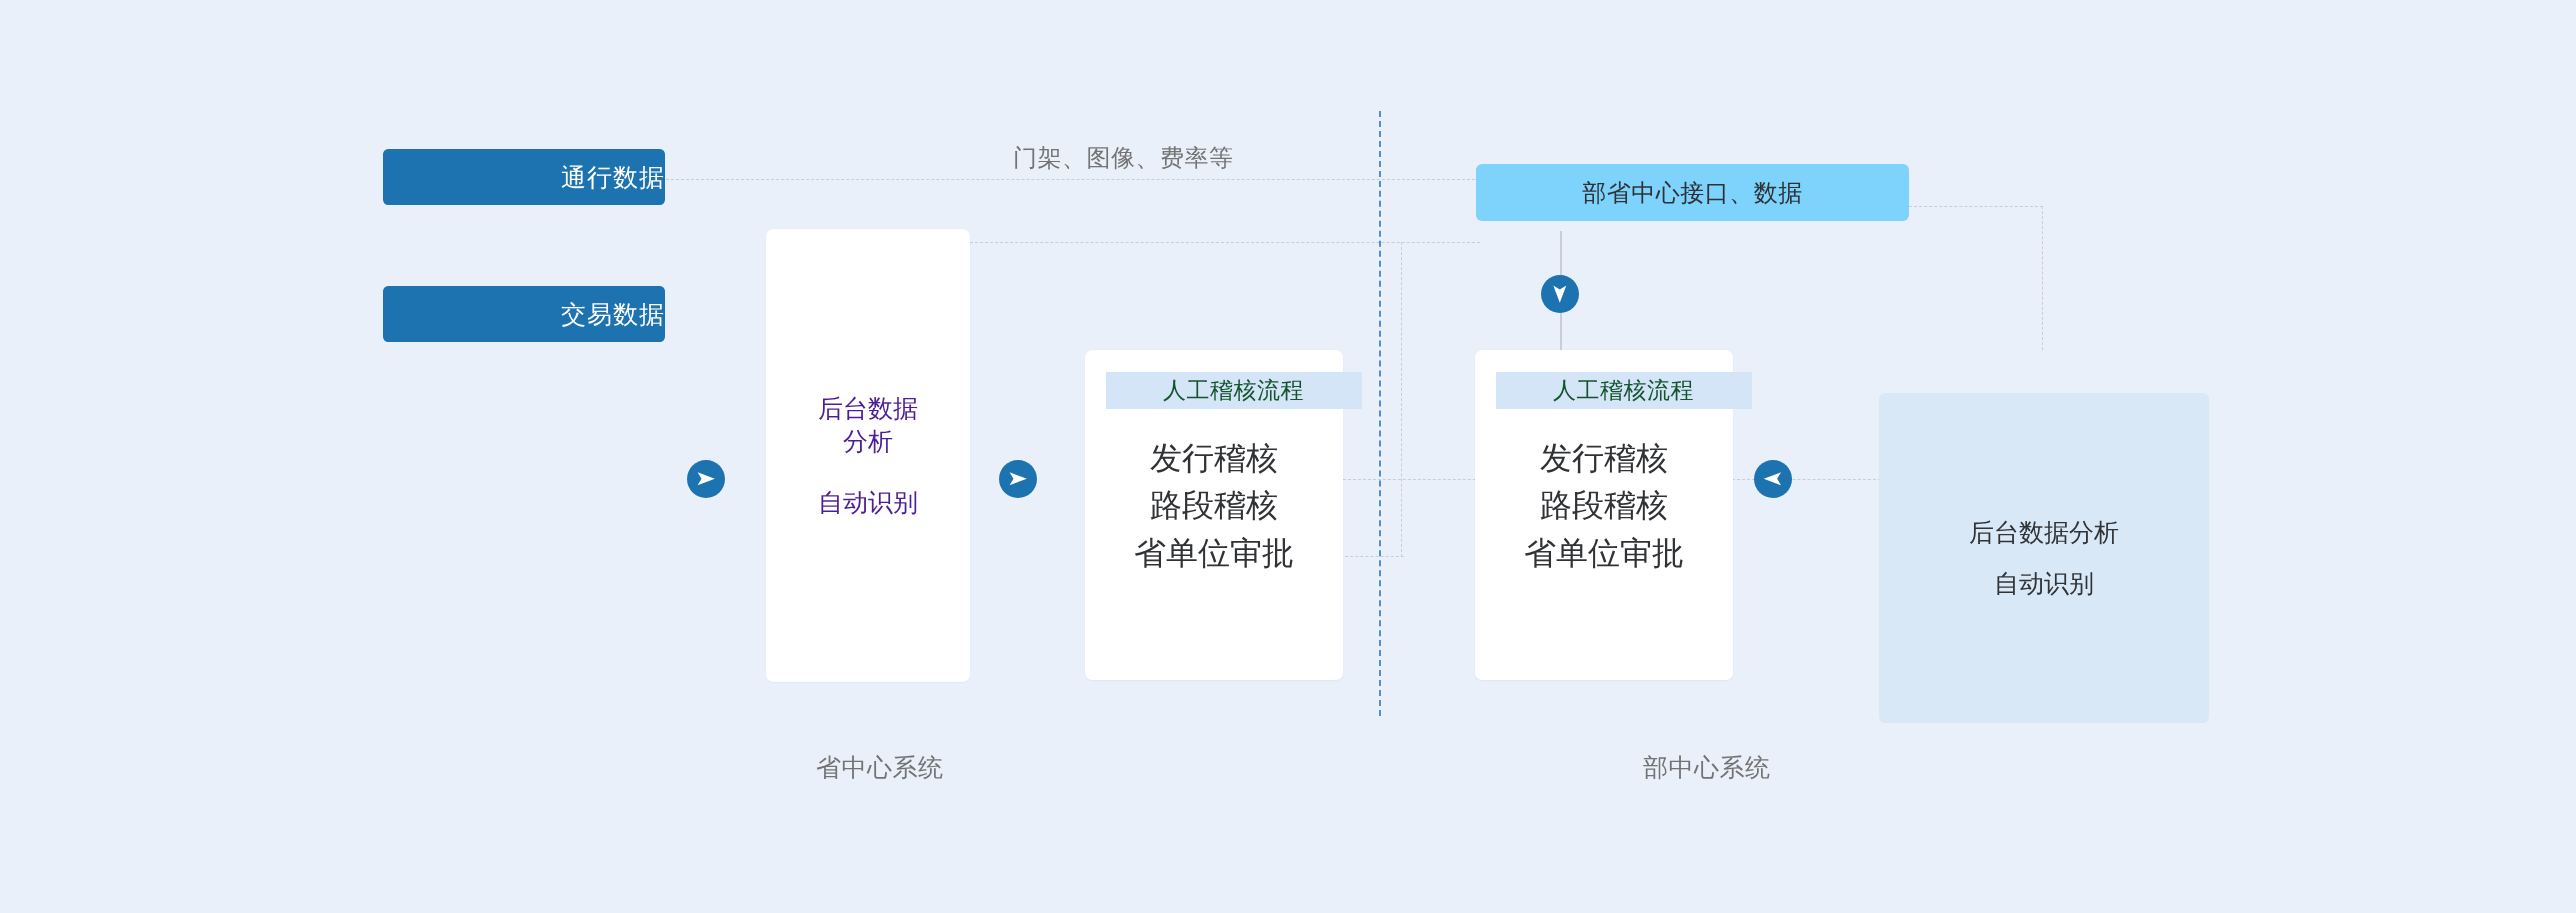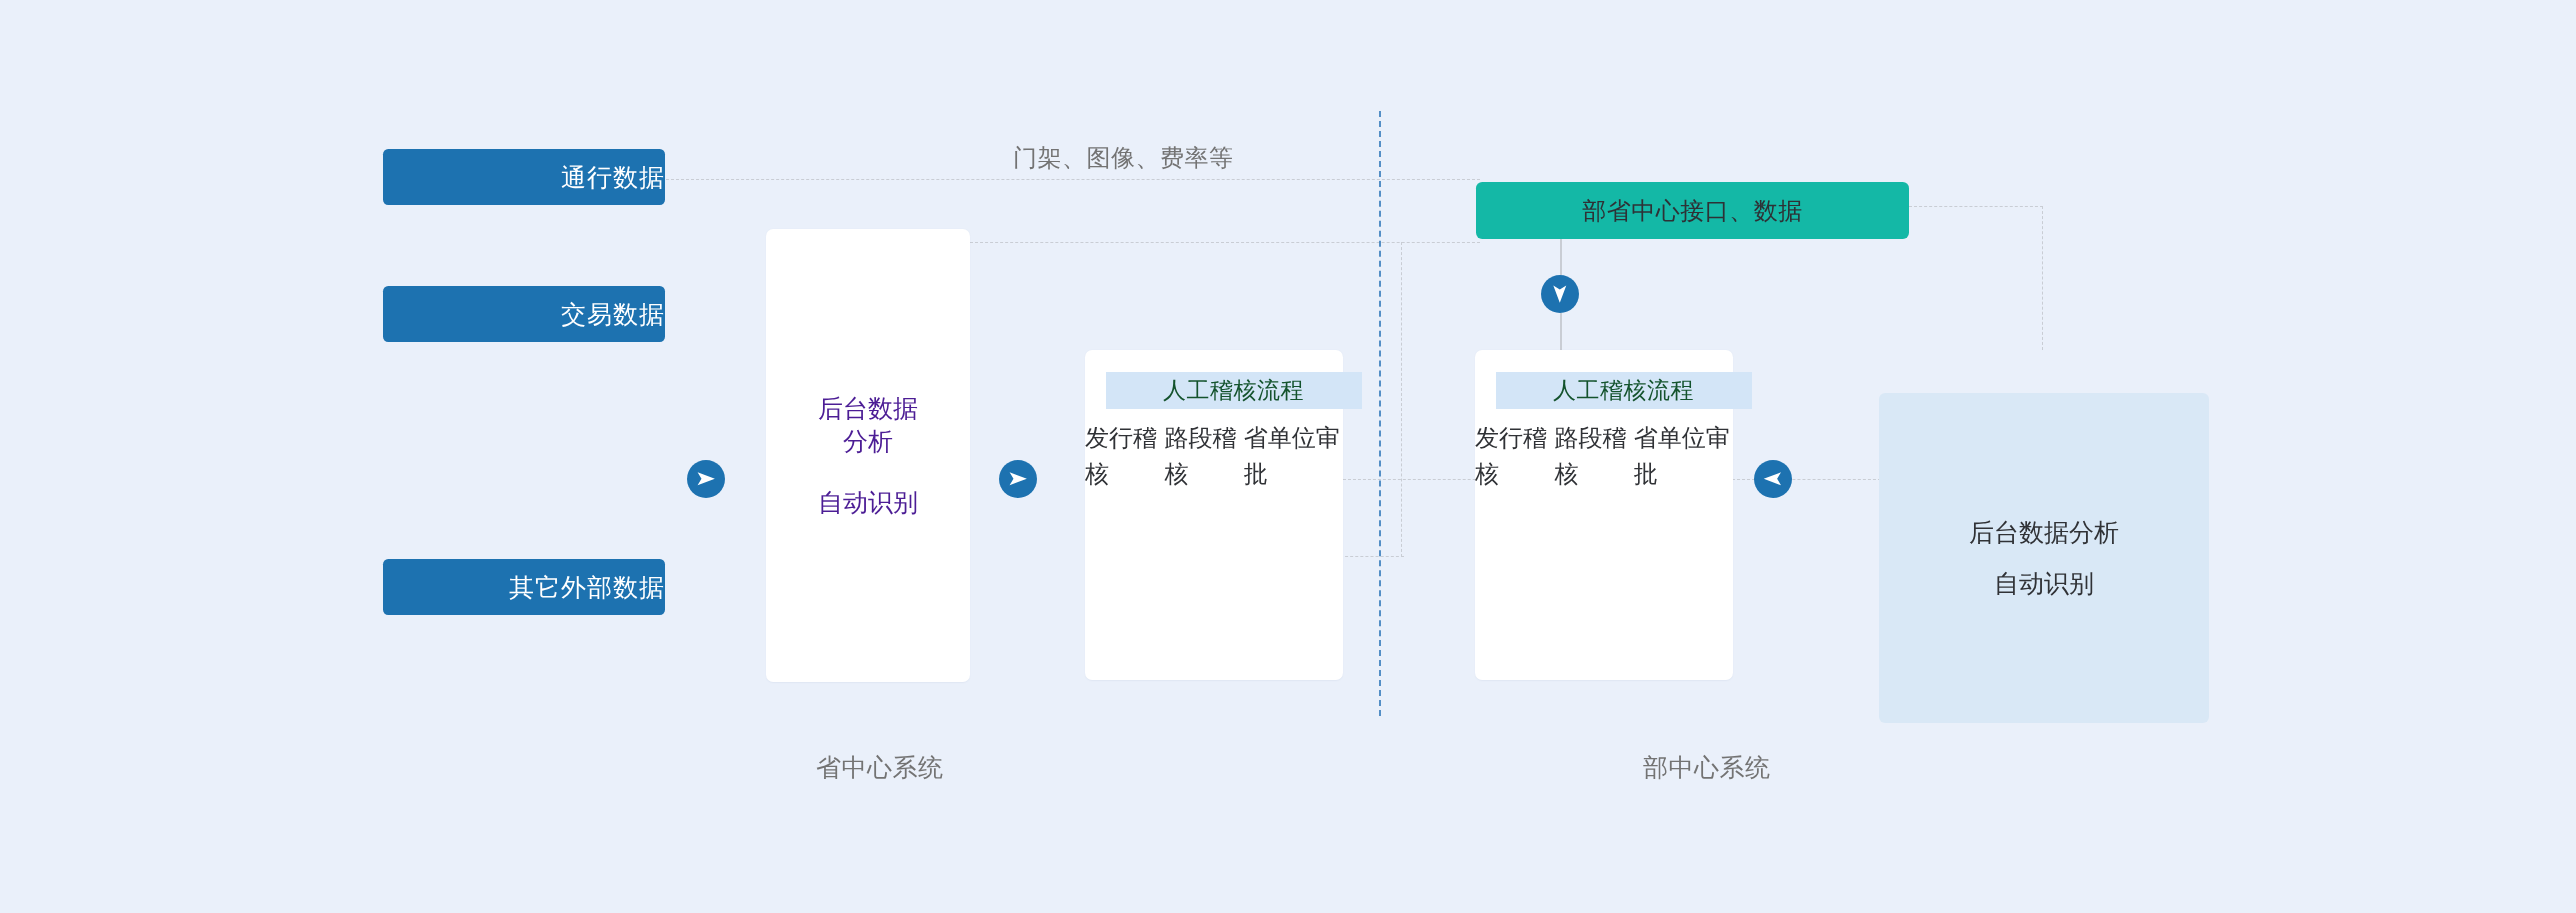--- a/index.html
+++ b/index.html
@@ -42,37 +42,37 @@
   }
   .card-audit-r{
     left:1475px;top:350px;width:258px;height:330px;
   }
   .audit-head{
     position:absolute;left:20.6px;top:21.6px;width:256px;height:37px;
     background:#d3e5f7;color:#14532d;font-size:23px;
     display:flex;align-items:center;justify-content:center;letter-spacing:0.5px;
   }
   .audit-list{
-    position:absolute;left:0;top:70px;width:100%;
-    display:flex;flex-direction:row;align-items:center;
-    color:#303236;font-size:24px;line-height:1.48;
+    position:absolute;left:0;top:85px;width:100%;
+    display:flex;flex-direction:column;align-items:center;
+    color:#303236;font-size:32px;line-height:1.48;
   }
 
   .box-backend{
     position:absolute;left:1879px;top:350px;width:330px;height:330px;
     background:#d9e8f6;border-radius:6.2px;
     display:flex;flex-direction:column;align-items:center;justify-content:center;
     color:#303236;font-size:25px;line-height:1.1;margin-top:43px;
   }
   .box-backend .gap{height:23px;}
 
   
   .pill{
-    position:absolute;left:1476px;top:182px;width:433px;height:57px;
-    background:#14b8a6;border-radius:6.2px;
+    position:absolute;left:1476px;top:164px;width:433px;height:57px;
+    background:#7dd3fc;border-radius:6.2px;
     display:flex;align-items:center;justify-content:center;
     color:#2e3135;font-size:24px;letter-spacing:0.5px;
   }
 
   
   .free-label{
     position:absolute;color:#737373;font-size:24px;letter-spacing:0.5px;
     white-space:nowrap;
   }
   .lbl-top{left:1013px;top:142px;}
@@ -131,23 +131,20 @@
 
   <div class="solid-stub" style="left:1560px;top:313px;height:38px;"></div>
 
   <div class="divider"></div>
 
   <div class="src-box src-0">
     <span>通行数据</span>
   </div>
   <div class="src-box src-1">
     <span>交易数据</span>
-  </div>
-  <div class="src-box src-3">
-    <span>其它外部数据</span>
   </div>
 
   <div class="card card-analysis">
     <div class="ln-a">后台数据</div>
     <div class="ln-a">分析</div>
     <div class="gap"></div>
     <div class="ln-a">自动识别</div>
   </div>
 
   <div class="card card-audit">

